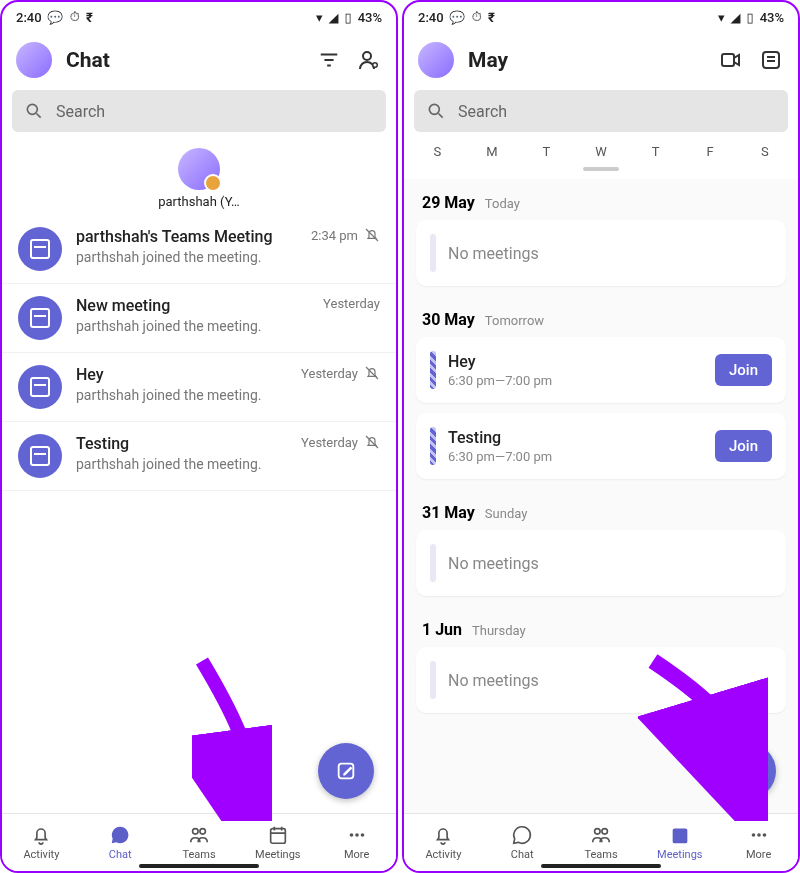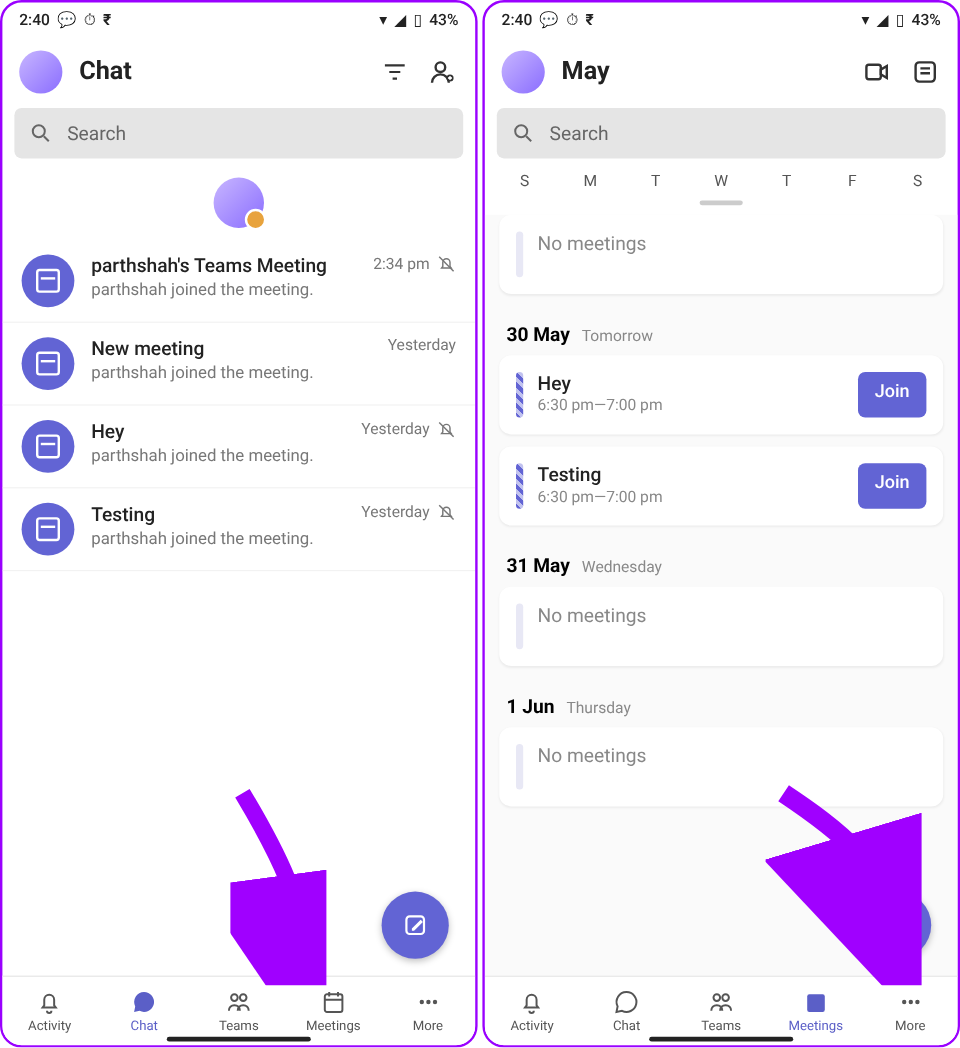--- a/index.html
+++ b/index.html
@@ -81,21 +81,21 @@
   .caldate{flex:1;text-align:center;font-size:16px;color:#222;padding:6px 0;}
   .caldate .sub{display:block;font-size:10px;color:#888;margin-bottom:-2px;}
   .caldate.sel{color:#fff;}
   .caldate.sel .circ{background:#6264d4;width:40px;height:40px;border-radius:50%;display:inline-flex;align-items:center;justify-content:center;}
   .handle{width:36px;height:4px;background:#ccc;border-radius:3px;margin:2px auto 8px;}
   
   .scroll{flex:1;overflow:hidden;background:#fafafa;padding:0 12px;}
   .dayhdr{padding:14px 6px 8px;display:flex;align-items:baseline;gap:10px;}
   .dayhdr .d1{font-weight:700;font-size:16px;}
   .dayhdr .d2{font-size:13px;color:#888;}
-  .card{background:#fff;border-radius:10px;padding:14px 14px;display:flex;gap:12px;box-shadow:0 1px 2px rgba(0,0,0,0.06);margin-bottom:10px;}
+  .card{background:#fff;border-radius:10px;padding:14px 14px;display:flex;align-items:center;gap:12px;box-shadow:0 1px 2px rgba(0,0,0,0.06);margin-bottom:10px;}
   .stripe{width:6px;height:38px;border-radius:3px;background:repeating-linear-gradient(45deg,#6264d4,#6264d4 3px,#c1c2ef 3px,#c1c2ef 6px);flex-shrink:0;}
   .stripe.light{background:#e8e8f5;}
   .card-body{flex:1;}
   .ct{font-size:16px;color:#222;font-weight:500;}
   .ct.muted{color:#888;font-weight:400;}
   .ctime{font-size:13px;color:#888;margin-top:2px;}
   .joinbtn{background:#6264d4;color:#fff;font-size:15px;padding:7px 14px;border-radius:6px;font-weight:500;}
 </style>
 </head>
 <body>
@@ -137,20 +137,21 @@
   <div class="searchbar">
     <svg viewBox="0 0 24 24" width="20" height="20" fill="none" stroke="#666" stroke-width="2">
         <circle cx="10" cy="10" r="6"></circle>
         <path d="M20 20l-5-5"></path>
       </svg>
     <span>Search</span>
   </div>
 
   <div class="profile-pin">
     <div class="pimg"></div>
+    <div class="pname">parthshah (Y…</div>
   </div>
 
   <div class="chat-list" id="chat-list">
       <div class="chat-item">
     <div class="chat-ic">
           <div class="cal-glyph"></div>
         </div>
     <div class="chat-body">
       <div class="chat-title">parthshah's Teams Meeting</div>
       <div class="chat-sub">parthshah joined the meeting.</div>
@@ -313,20 +314,24 @@
       <div class="calday">M</div>
       <div class="calday">T</div>
       <div class="calday">W</div>
       <div class="calday">T</div>
       <div class="calday">F</div>
       <div class="calday">S</div>
     </div>
   <div class="handle"></div>
 
   <div class="scroll" id="agenda">
+      <div class="dayhdr">
+        <span class="d1">29 May</span>
+        <span class="d2">Today</span>
+      </div>
       <div class="card">
       <div class="stripe light"></div>
       <div class="card-body">
         <div class="ct muted">No meetings</div>
 
       </div>
       </div>
       <div class="dayhdr">
         <span class="d1">30 May</span>
         <span class="d2">Tomorrow</span>
@@ -342,21 +347,21 @@
       <div class="card">
       <div class="stripe "></div>
       <div class="card-body">
         <div class="ct ">Testing</div>
         <div class="ctime">6:30 pm—7:00 pm</div>
       </div>
       <div class="joinbtn">Join</div>
       </div>
       <div class="dayhdr">
         <span class="d1">31 May</span>
-        <span class="d2">Wednesday</span>
+        <span class="d2">Sunday</span>
       </div>
       <div class="card">
       <div class="stripe light"></div>
       <div class="card-body">
         <div class="ct muted">No meetings</div>
 
       </div>
       </div>
       <div class="dayhdr">
         <span class="d1">1 Jun</span>

